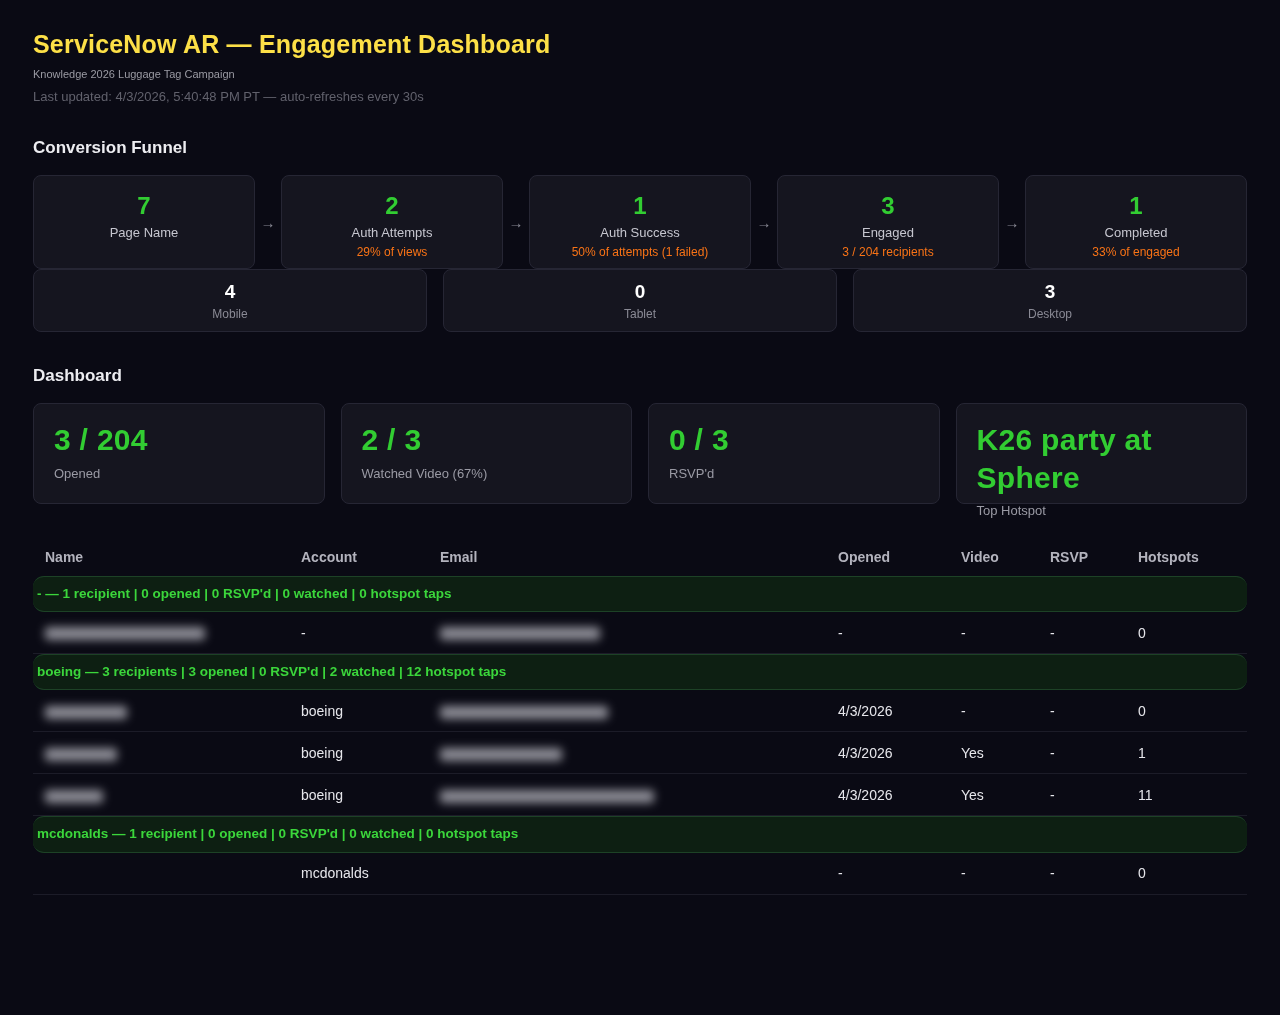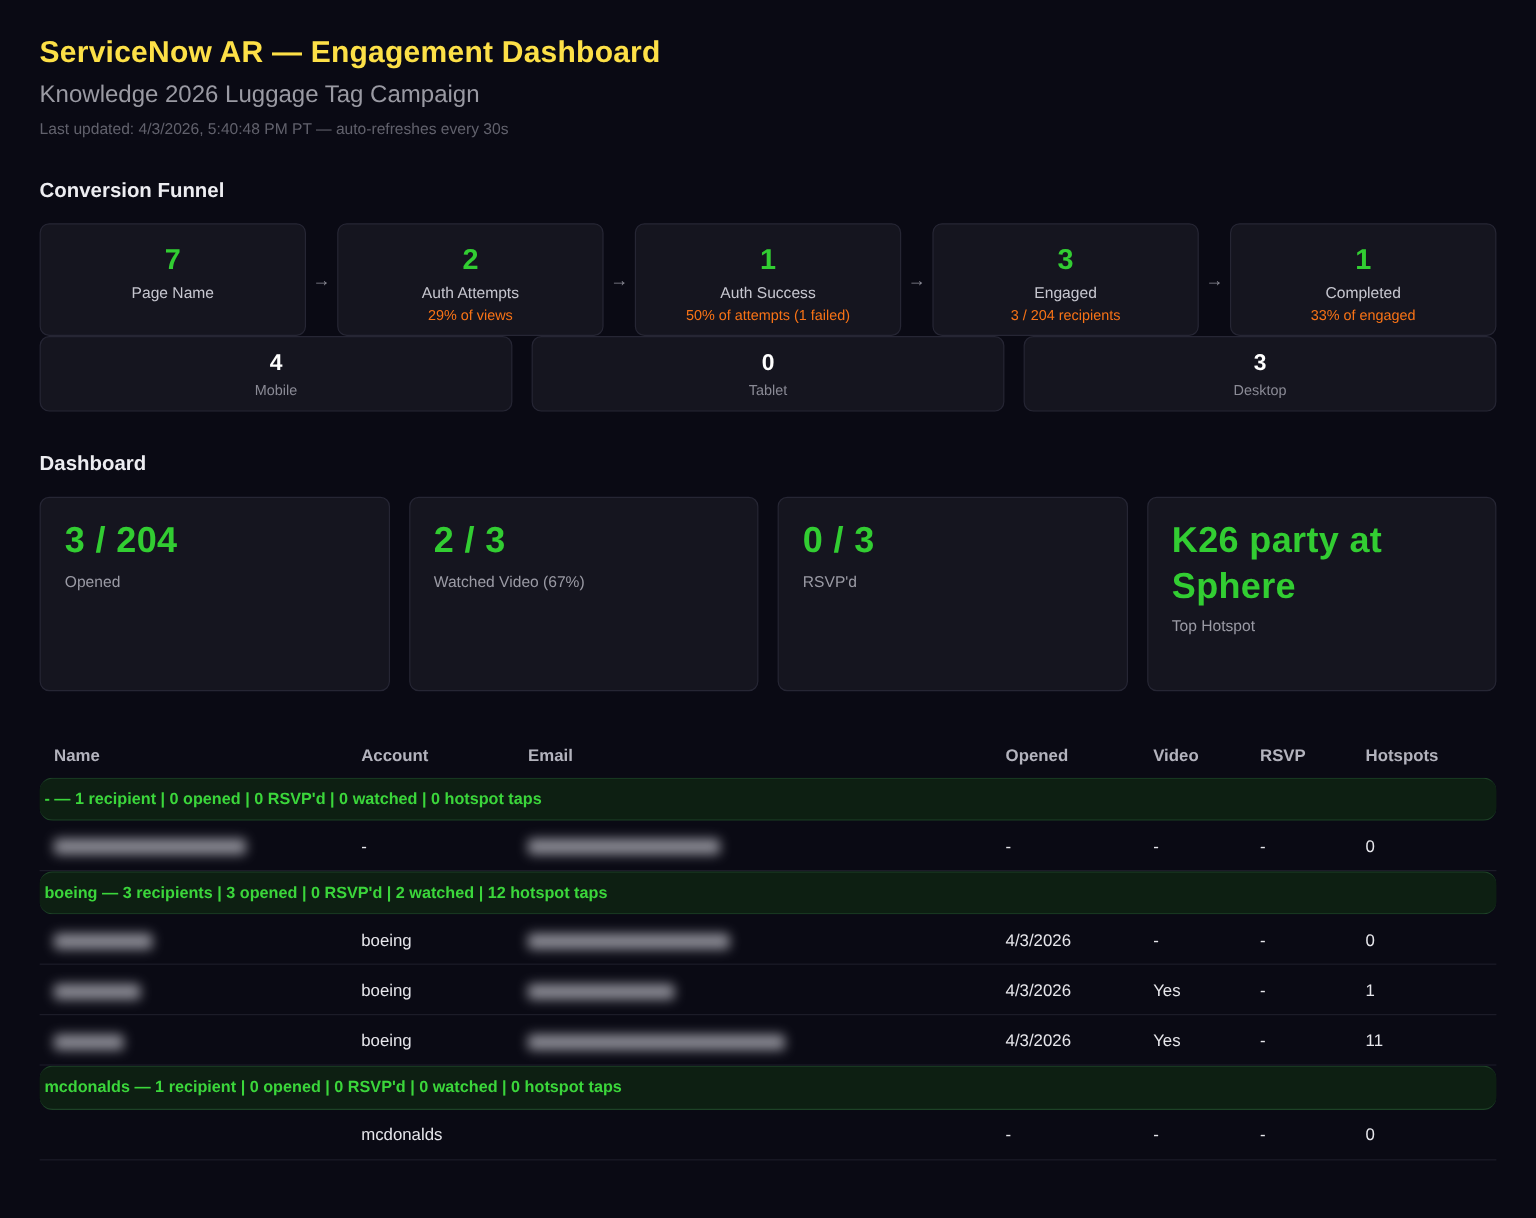--- a/index.html
+++ b/index.html
@@ -17,21 +17,21 @@
     width:1280px;min-height:1015px;
     background:var(--bg);
     color:#e6e6eb;
     font-family:"Liberation Sans", sans-serif;
     -webkit-font-smoothing:antialiased;
   }
   .page{padding:30px 33px 40px;}
 
   
   .page-title{font-size:25px;font-weight:bold;color:#fde047;margin:0;letter-spacing:.2px;}
-  .subtitle{font-size:20px;color:#9a9aa3;margin-top:9px;}
+  .subtitle{font-size:11px;color:#9a9aa3;margin-top:9px;}
   .updated{font-size:13px;color:#61616c;margin-top:9px;}
 
   
   .section-heading{font-size:17px;font-weight:bold;color:#ededf1;margin:34px 0 17px;}
 
   
   .card{
     background:var(--card-bg);
     border:1px solid var(--card-border);
     border-radius:8px;
@@ -52,21 +52,21 @@
   }
 
   
   .devices-row{display:flex;gap:16px;}
   .device-card{flex:1;height:63px;text-align:center;padding-top:12px;}
   .device-value{font-size:19px;font-weight:bold;color:#ffffff;line-height:1.1;}
   .device-label{font-size:12px;color:#8a8a95;margin-top:4px;}
 
   
   .engagement-row{display:flex;gap:16px;}
-  .engagement-card{flex:1;height:162px;padding:17px 20px;}
+  .engagement-card{flex:1;height:101px;padding:17px 20px;}
   .engagement-value{font-size:30px;font-weight:bold;color:var(--accent);line-height:1.25;letter-spacing:.3px;}
   .engagement-label{font-size:13px;color:#9a9aa4;margin-top:7px;}
 
   
   .recipients-table{margin-top:34px;}
   .trow{
     display:grid;
     grid-template-columns:268px 139px 398px 123px 89px 88px auto;
     align-items:center;
   }

